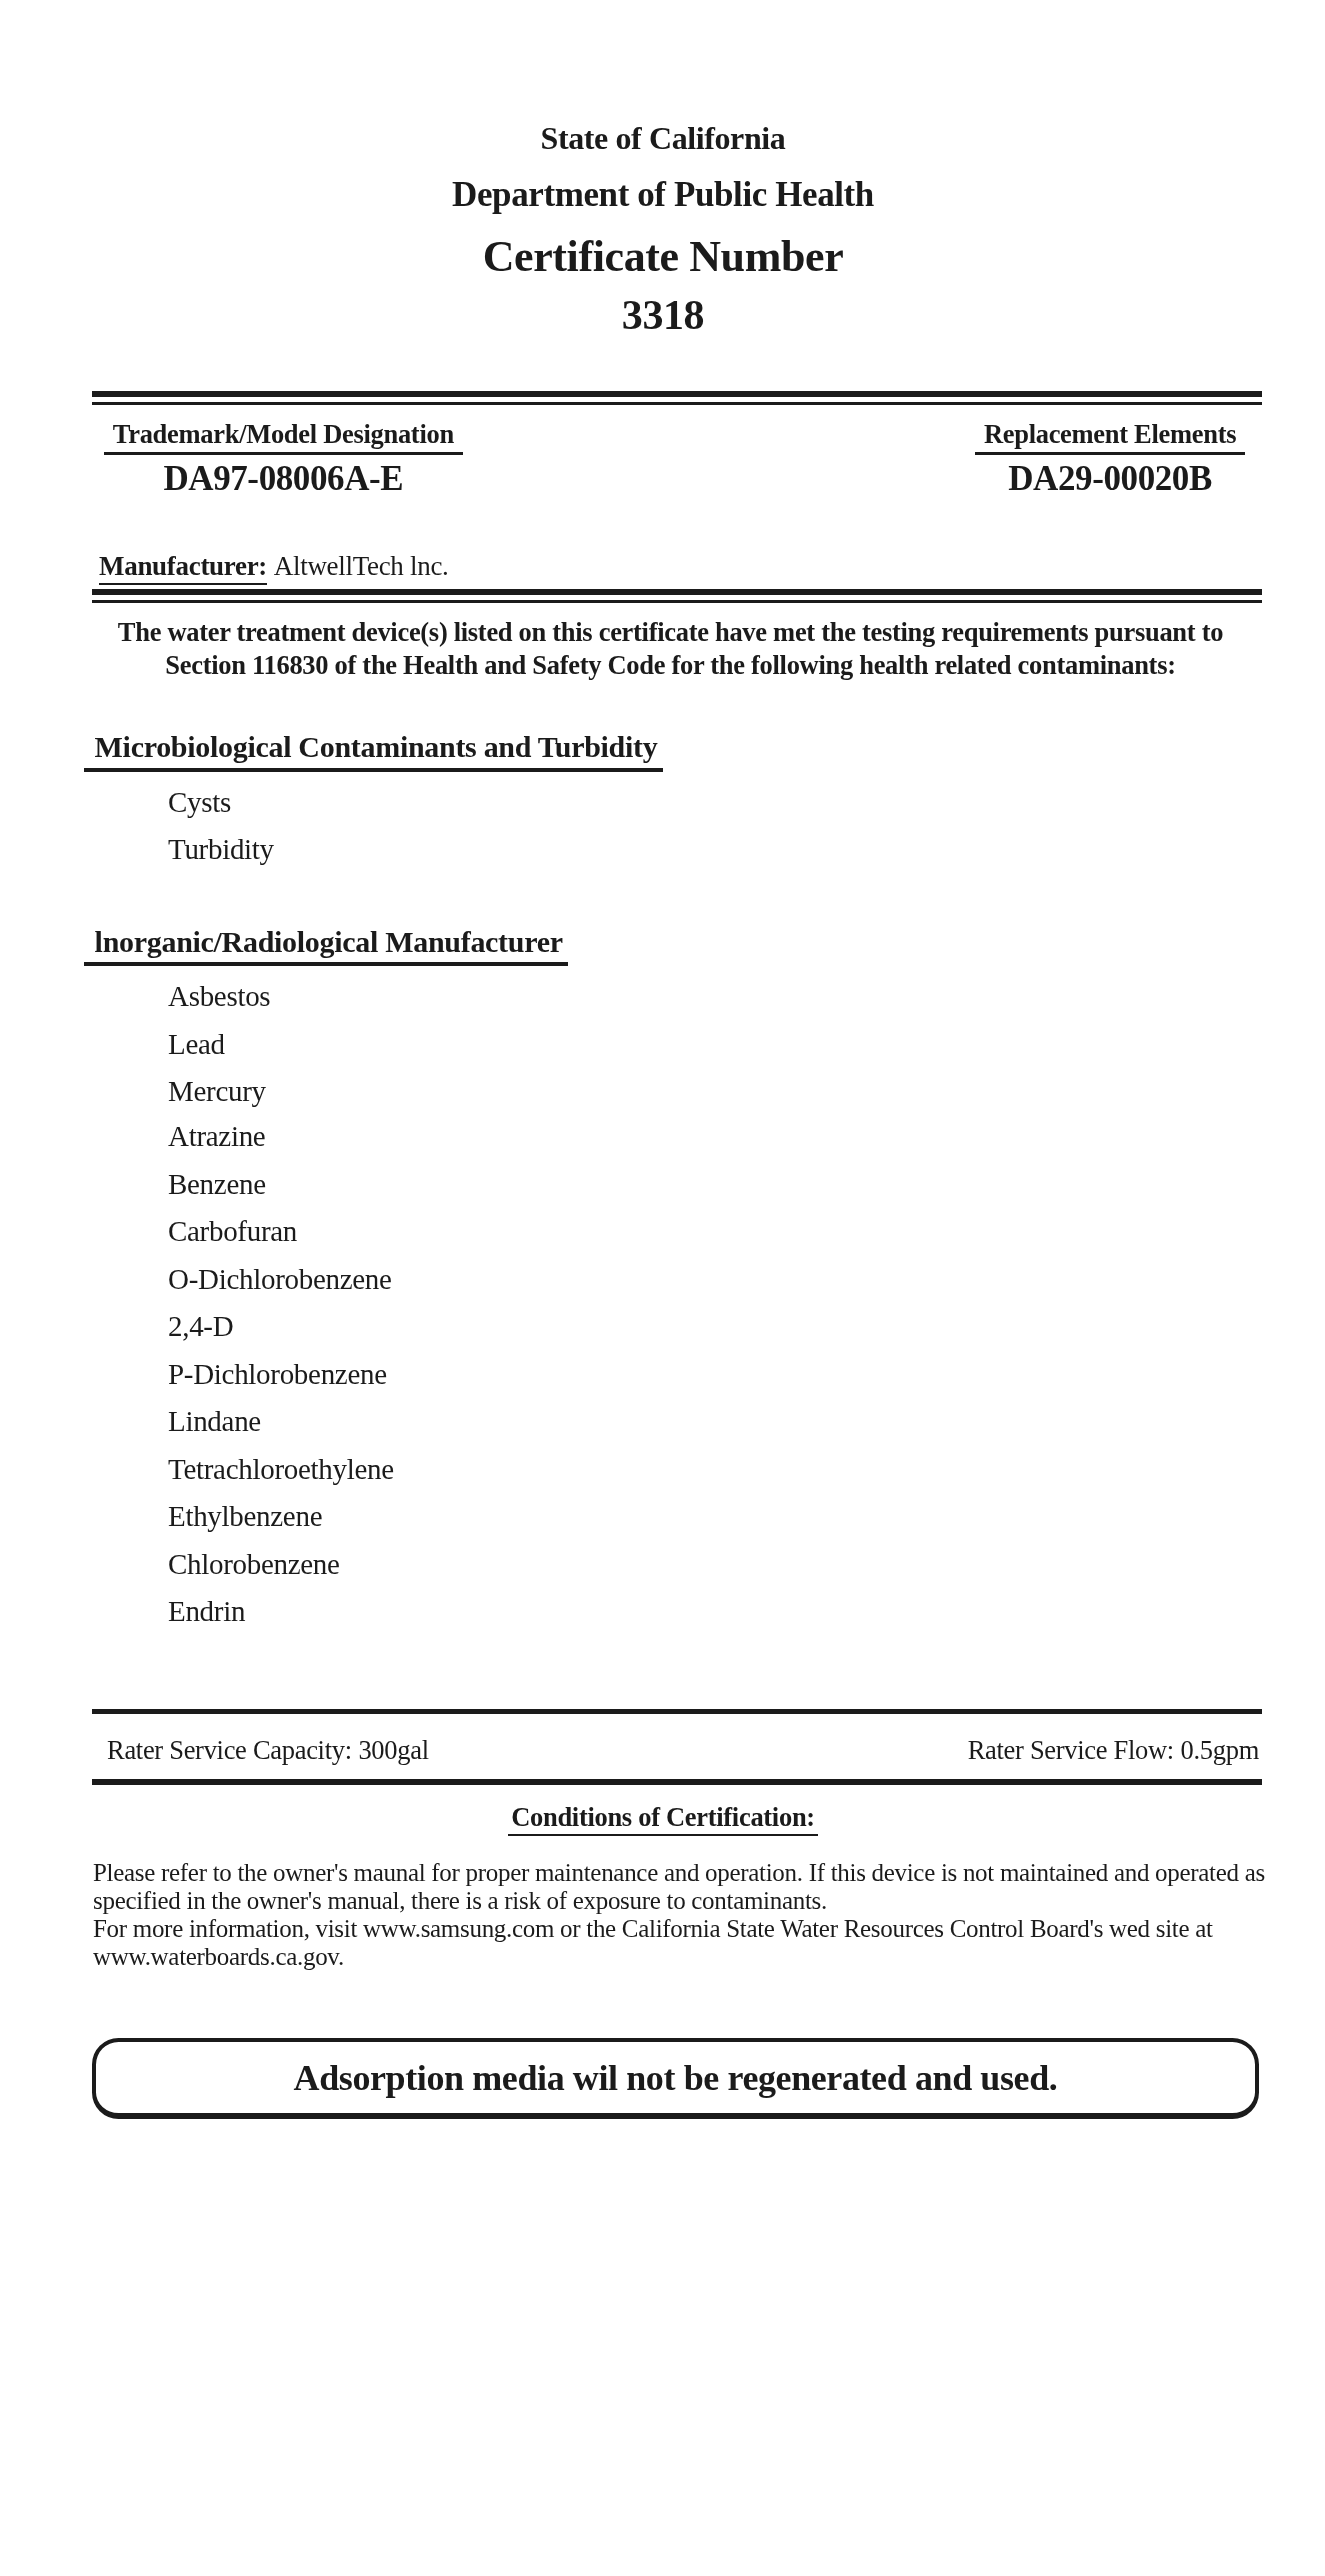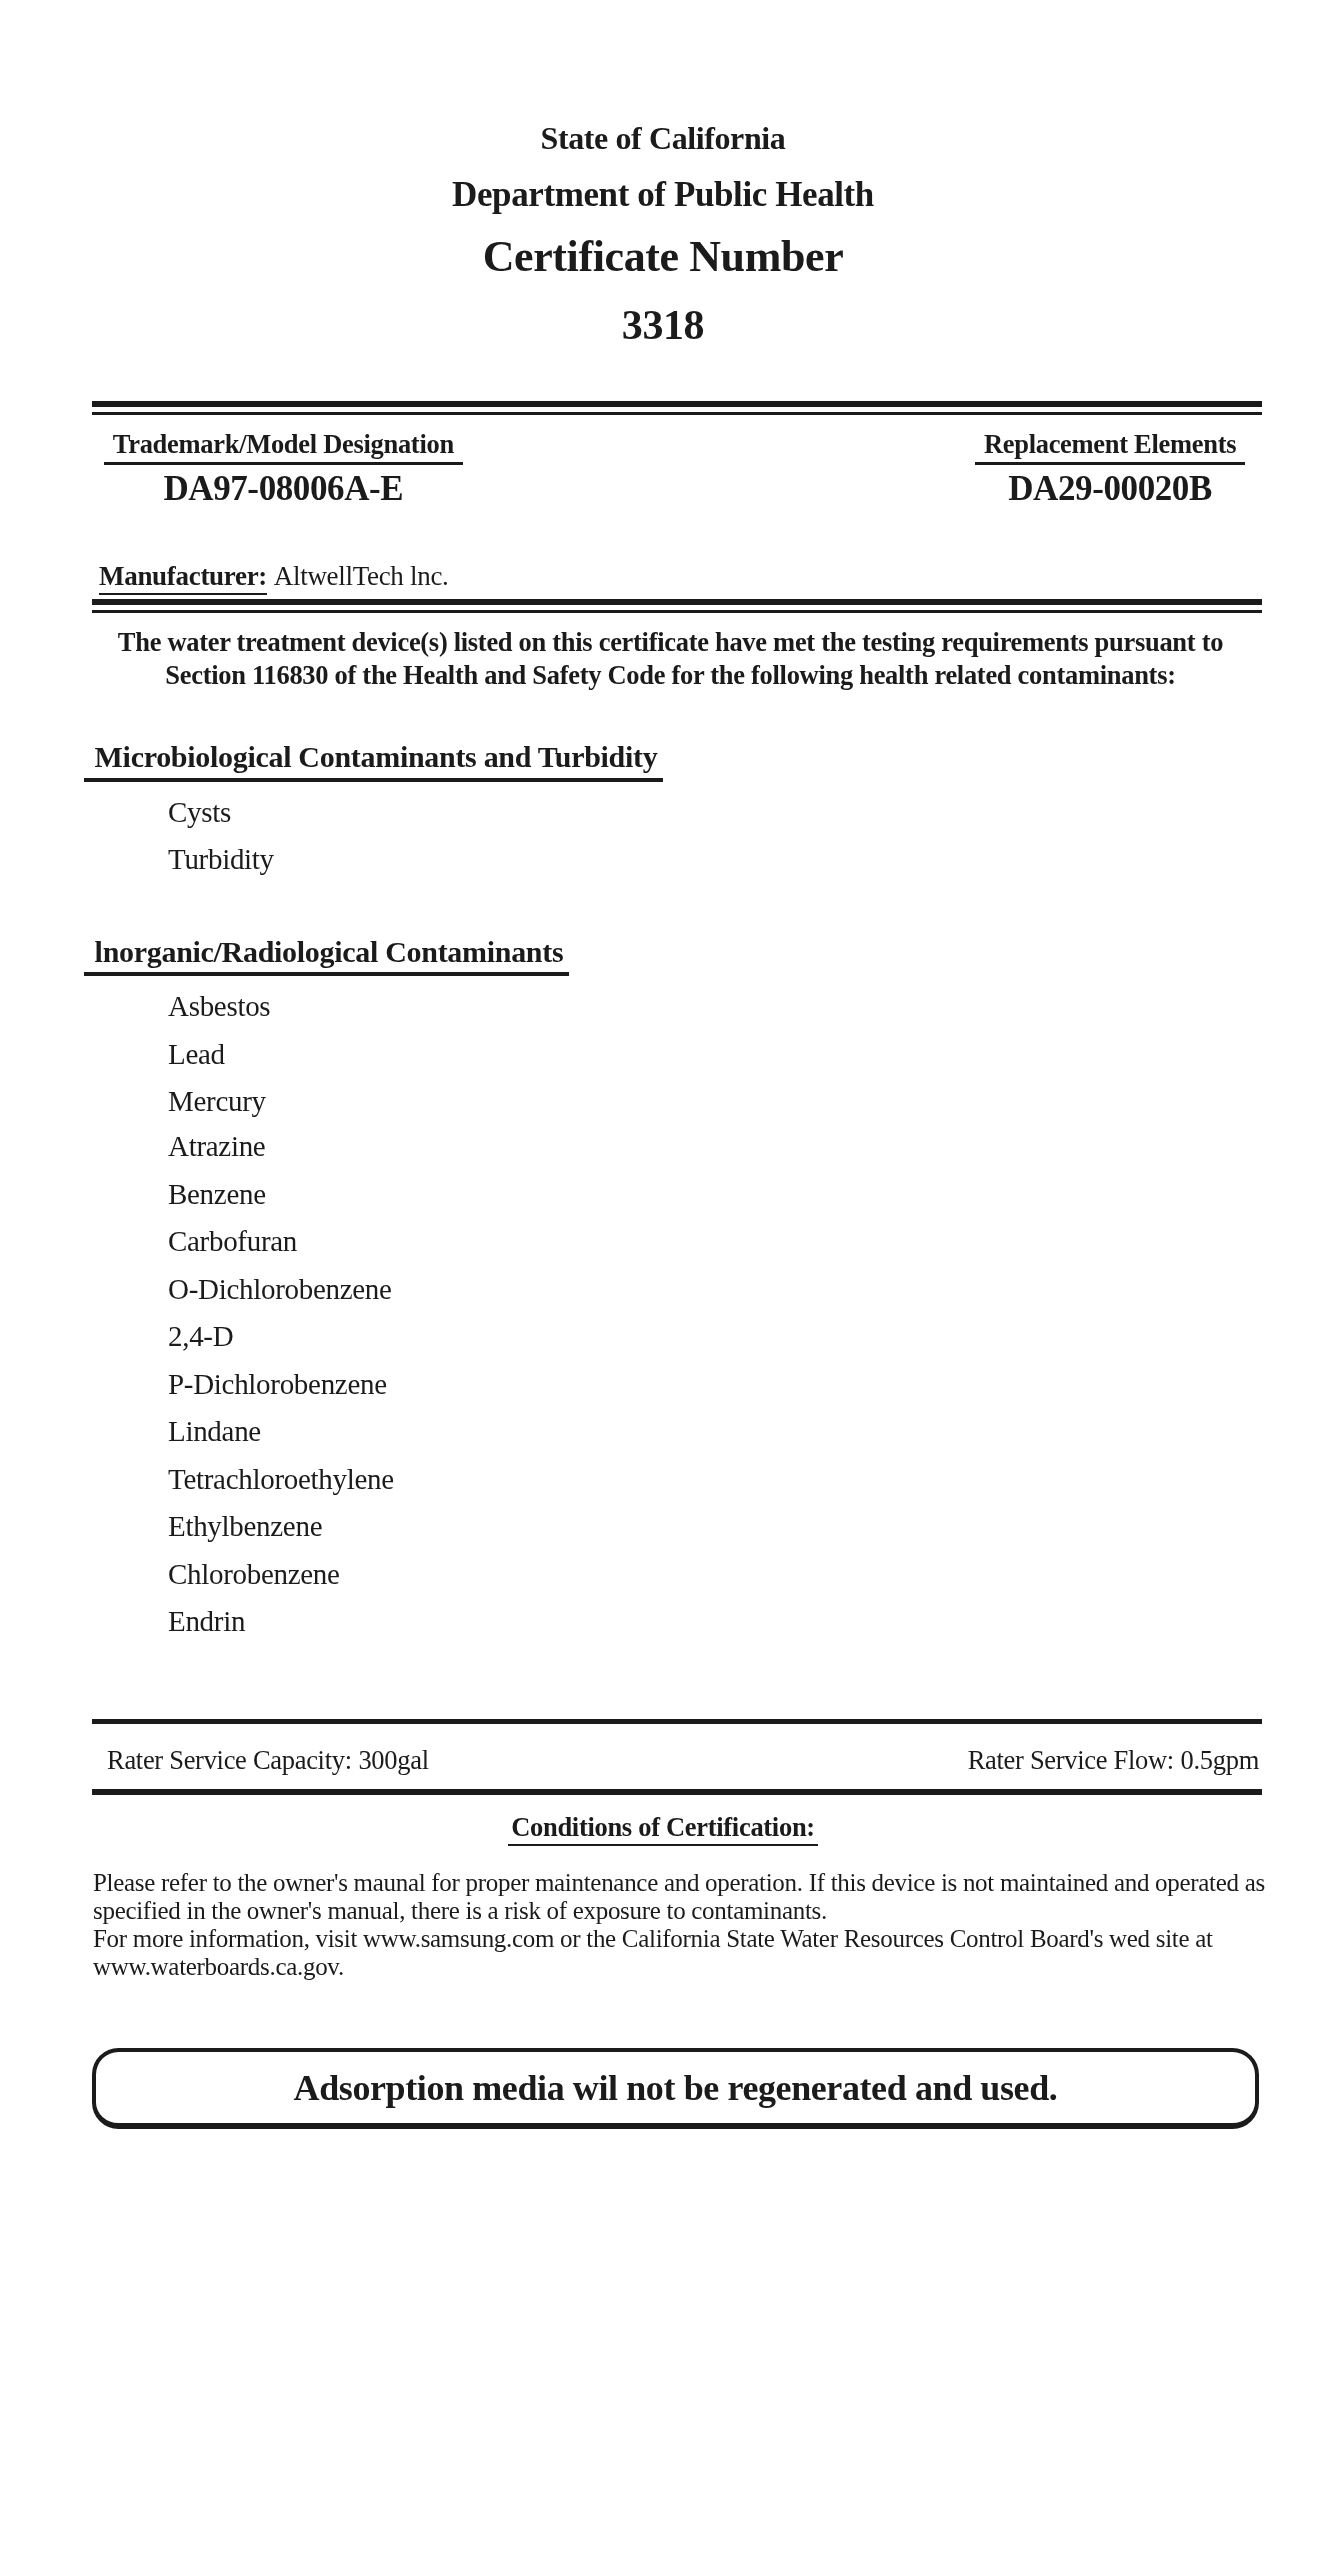--- a/index.html
+++ b/index.html
@@ -9,21 +9,21 @@
     color: #1b1b1b;
   }
   .page { position: relative; width: 1326px; height: 2576px; }
 
   
   .hdr { text-align: center; padding-top: 122px; letter-spacing: -0.4px; }
   .hdr-line1 { font-size: 32px; font-weight: bold; line-height: 32px; margin-bottom: 23px; }
   .hdr-line2 { font-size: 35px; font-weight: bold; line-height: 35px; margin-bottom: 23px; }
   .hdr-line3 { font-size: 48px; font-weight: bold; line-height: 48px; margin-bottom: 18.5px; }
   .hdr-line4 { font-size: 44px; font-weight: bold; line-height: 44px; }
-  .hdr-num   { font-size: 42px; font-weight: bold; line-height: 42px; margin-top: 25px; }
+  .hdr-num   { font-size: 42px; font-weight: bold; line-height: 42px; margin-top: 15px; }
   .fc-wrap { position: relative; display: inline-block; }
   .sup-e { position: absolute; top: -0.50em; left: 0.04em; font-size: 0.66em; font-weight: bold; }
 
   
   .rule-wrap { width: 1170px; margin-left: 92px; }
   .rule-thick { height: 6.2px; background: #1b1b1b; }
   .rule-gap { height: 5.3px; }
   .rule-thin { height: 2.6px; background: #1b1b1b; }
   .rule-single { height: 4.4px; background: #1b1b1b; }
   .mt-rule1 { margin-top: 55px; }
@@ -128,21 +128,21 @@
 
   <p class="intro">The water treatment device(s) listed on this certificate have met the testing requirements pursuant to Section 116830 of the Health and Safety Code for the following health related contaminants:</p>
 
   <div>
     <div class="mt-sec1"><span class="sec-h">Microbiological Contaminants and Turbidity</span></div>
     <div class="item first">Cysts</div>
     <div class="item">Turbidity</div>
   </div>
 
   <div>
-    <div class="mt-sec2"><span class="sec-h">lnorganic/Radiological Contaminants</span></div>
+    <div class="mt-sec2"><span class="sec-h">lnorganic/Radiological Manufacturer</span></div>
     <div class="item first">Asbestos</div>
     <div class="item">Lead</div>
     <div class="item">Mercury</div>
   </div>
 
   <div>
     <div class="item first">Atrazine</div>
     <div class="item">Benzene</div>
     <div class="item">Carbofuran</div>
     <div class="item">O-Dichlorobenzene</div>

